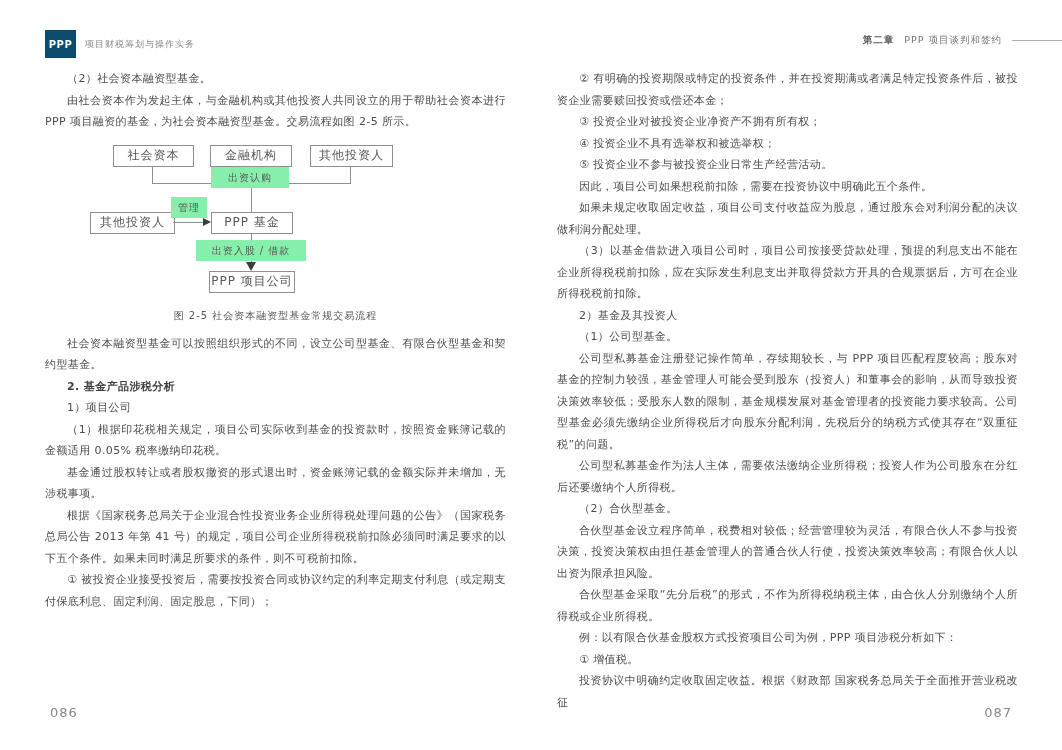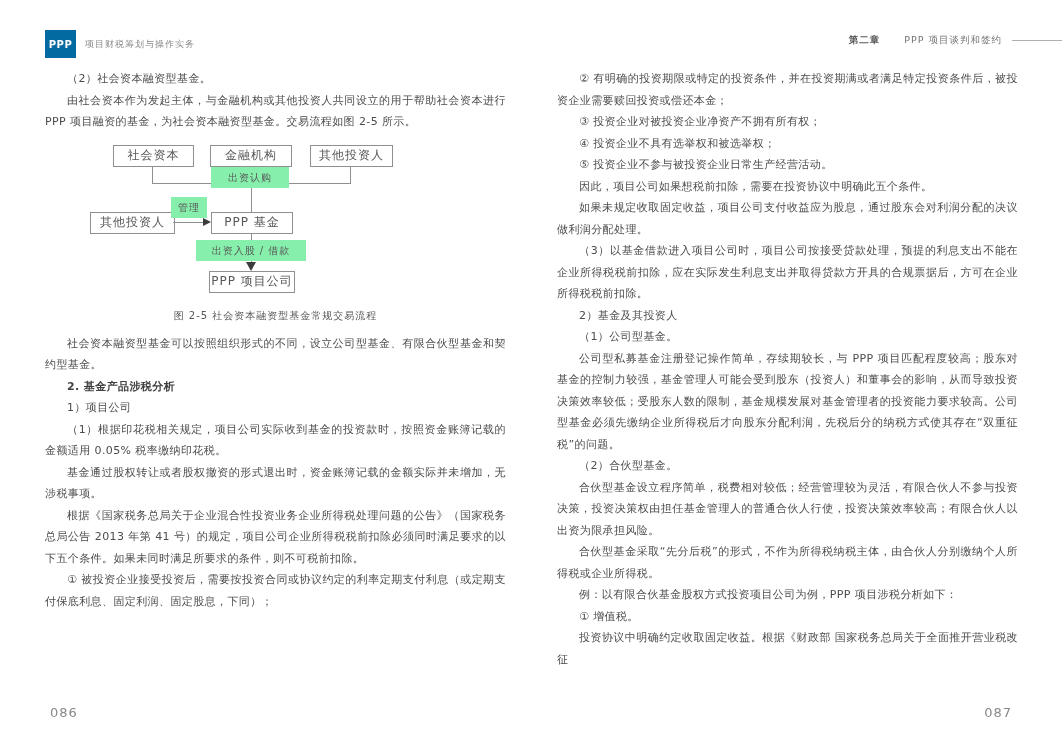--- a/index.html
+++ b/index.html
@@ -1,26 +1,26 @@
 <!DOCTYPE html>
 <html><head>
 <meta charset="utf-8">
 <style>
   html,body{margin:0;padding:0;background:#fff;}
   .canvas{position:relative;width:1062px;height:750px;background:#ffffff;overflow:hidden;
           font-family:"DejaVu Sans","Liberation Sans",sans-serif;color:#4c4c4c;}
 
   
   .head-left{position:absolute;left:45px;top:30px;display:flex;align-items:center;}
-  .logo-box{width:31px;height:28px;background:#0369a1;color:#ffffff;display:flex;
+  .logo-box{width:31px;height:28px;background:#0c4a6e;color:#ffffff;display:flex;
             align-items:center;justify-content:center;font-size:10px;font-weight:bold;letter-spacing:.5px;}
   .book-title{margin-left:9px;font-size:9px;color:#8a8888;letter-spacing:1px;}
   .head-right{position:absolute;right:0;top:34px;display:flex;align-items:center;}
   .chapter-label{font-size:9.5px;font-weight:bold;color:#595757;letter-spacing:1px;}
-  .chapter-title{font-size:9.5px;color:#727171;margin-left:24px;letter-spacing:1px;}
+  .chapter-title{font-size:9.5px;color:#727171;margin-left:10px;letter-spacing:1px;}
   .head-rule{width:50px;height:1px;background:#b0aeae;margin-left:10px;}
 
   
   .col{position:absolute;top:68px;width:461px;font-size:11px;line-height:21.5px;
        letter-spacing:.4px;text-align:justify;}
   .col-left{left:45px;}
   .col-right{left:557px;}
   .col p{margin:0;text-indent:2em;}
   .sec-head{margin:0;text-indent:2em;font-weight:bold;color:#3f3f3f;}
 
@@ -109,20 +109,21 @@
         <p>② 有明确的投资期限或特定的投资条件，并在投资期满或者满足特定投资条件后，被投资企业需要赎回投资或偿还本金；</p>
         <p>③ 投资企业对被投资企业净资产不拥有所有权；</p>
         <p>④ 投资企业不具有选举权和被选举权；</p>
         <p>⑤ 投资企业不参与被投资企业日常生产经营活动。</p>
         <p>因此，项目公司如果想税前扣除，需要在投资协议中明确此五个条件。</p>
         <p>如果未规定收取固定收益，项目公司支付收益应为股息，通过股东会对利润分配的决议做利润分配处理。</p>
         <p>（3）以基金借款进入项目公司时，项目公司按接受贷款处理，预提的利息支出不能在企业所得税税前扣除，应在实际发生利息支出并取得贷款方开具的合规票据后，方可在企业所得税税前扣除。</p>
         <p>2）基金及其投资人</p>
         <p>（1）公司型基金。</p>
         <p>公司型私募基金注册登记操作简单，存续期较长，与 PPP 项目匹配程度较高；股东对基金的控制力较强，基金管理人可能会受到股东（投资人）和董事会的影响，从而导致投资决策效率较低；受股东人数的限制，基金规模发展对基金管理者的投资能力要求较高。公司型基金必须先缴纳企业所得税后才向股东分配利润，先税后分的纳税方式使其存在“双重征税”的问题。</p>
+        <p>公司型私募基金作为法人主体，需要依法缴纳企业所得税；投资人作为公司股东在分红后还要缴纳个人所得税。</p>
         <p>（2）合伙型基金。</p>
         <p>合伙型基金设立程序简单，税费相对较低；经营管理较为灵活，有限合伙人不参与投资决策，投资决策权由担任基金管理人的普通合伙人行使，投资决策效率较高；有限合伙人以出资为限承担风险。</p>
         <p>合伙型基金采取“先分后税”的形式，不作为所得税纳税主体，由合伙人分别缴纳个人所得税或企业所得税。</p>
         <p>例：以有限合伙基金股权方式投资项目公司为例，PPP 项目涉税分析如下：</p>
         <p>① 增值税。</p>
         <p>投资协议中明确约定收取固定收益。根据《财政部 国家税务总局关于全面推开营业税改征</p>
       </div>
   </div>
 
   <div class="folio folio-left">086</div>

